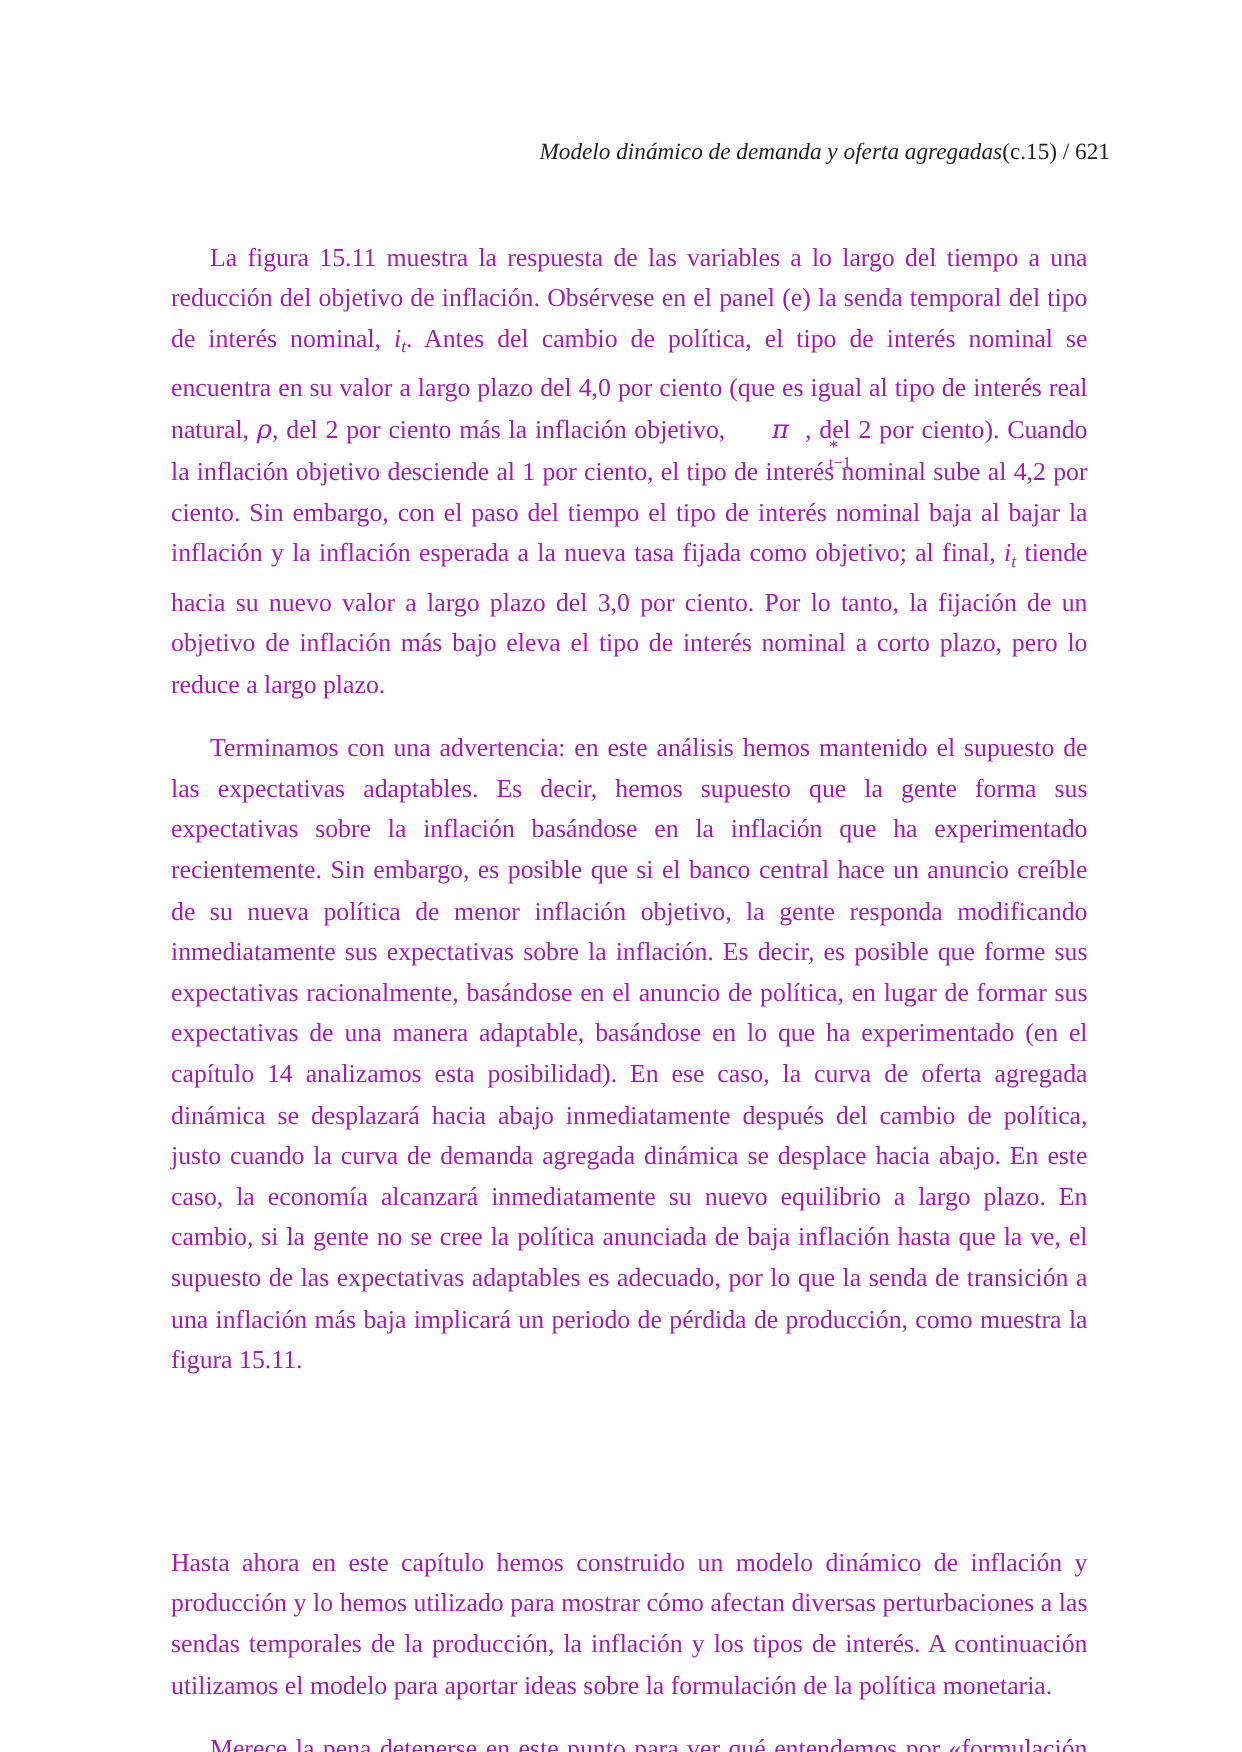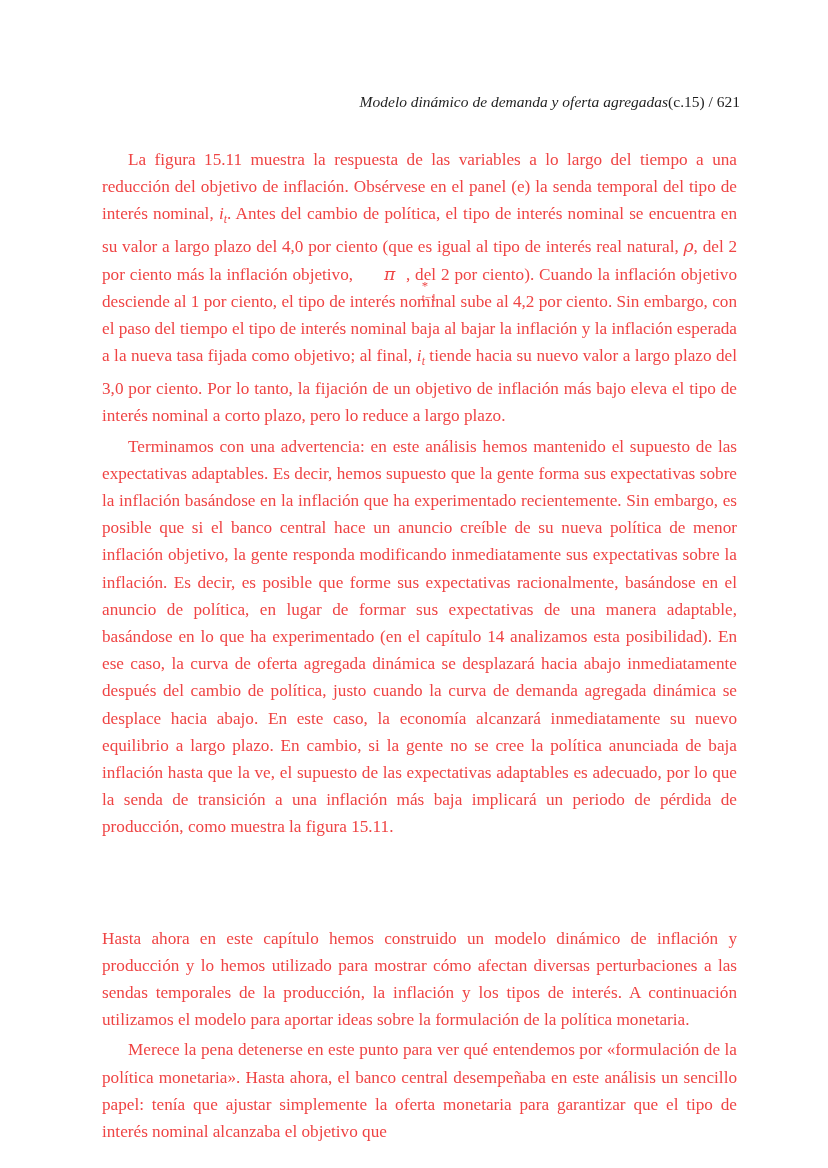--- a/index.html
+++ b/index.html
@@ -45,27 +45,27 @@
 
   
   .textblock {
     position: absolute;
     left: 99px;
     top: 143px;
     width: 641px;
   }
 
   p.body {
-    margin: 3px;
+    margin: 15px;
     font-size: 17.2px;
     line-height: 27.2px;
     text-align: justify;
     text-justify: inter-word;
     hyphens: manual;
-    color: #ef4444;
+    color: #a21caf;
   }
   p.indent {
     text-indent: 26px;
   }
   p.noindent {
     text-indent: 0;
   }
 
   h2.section-heading {
     margin: 0;

